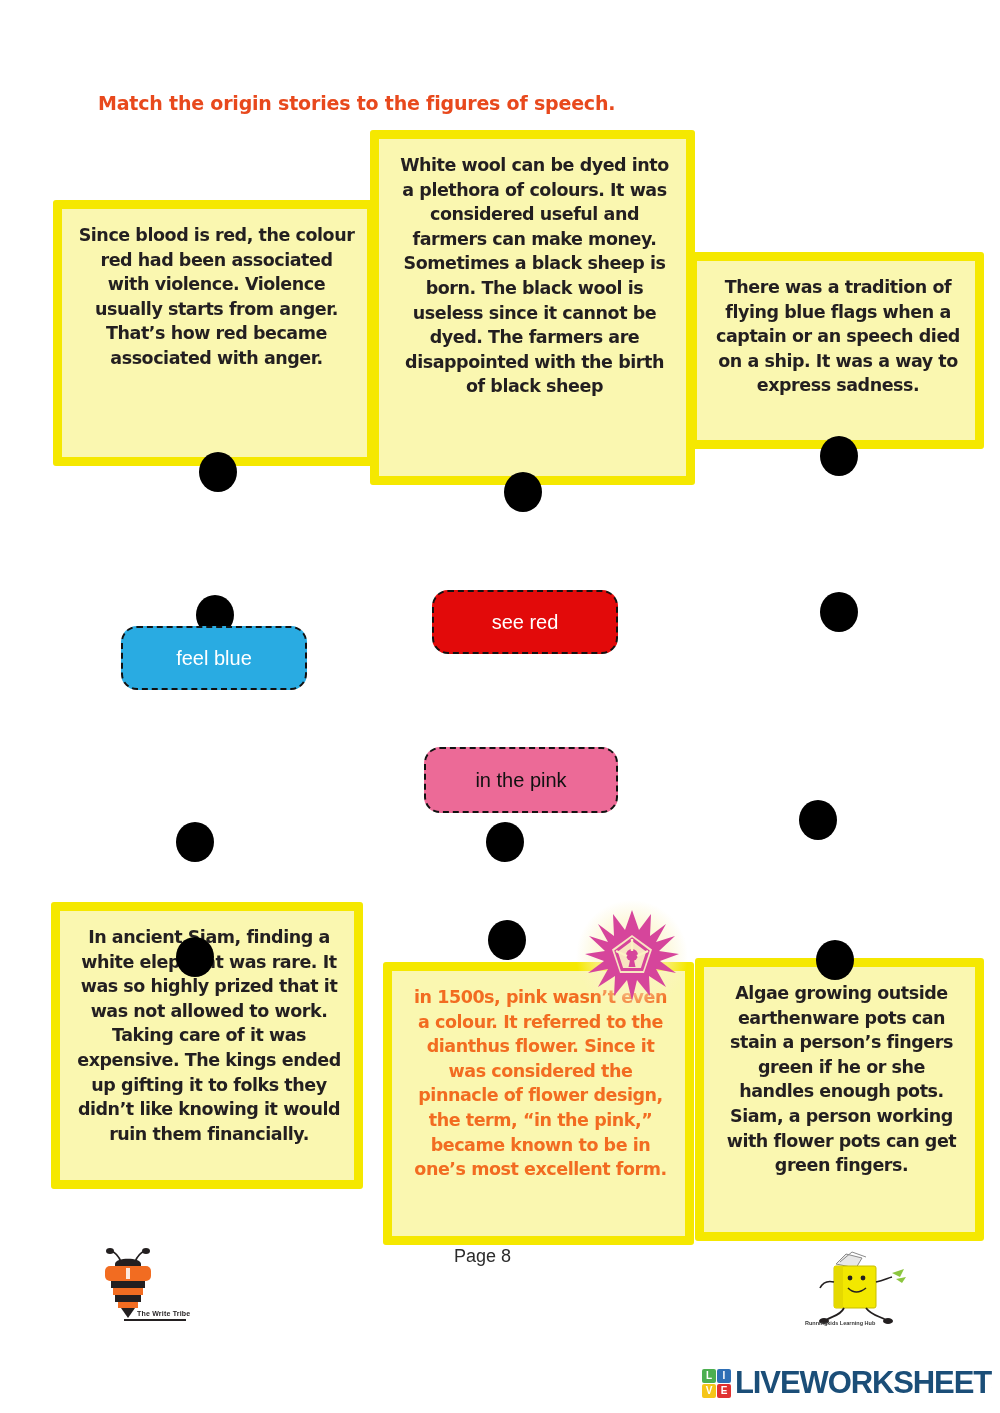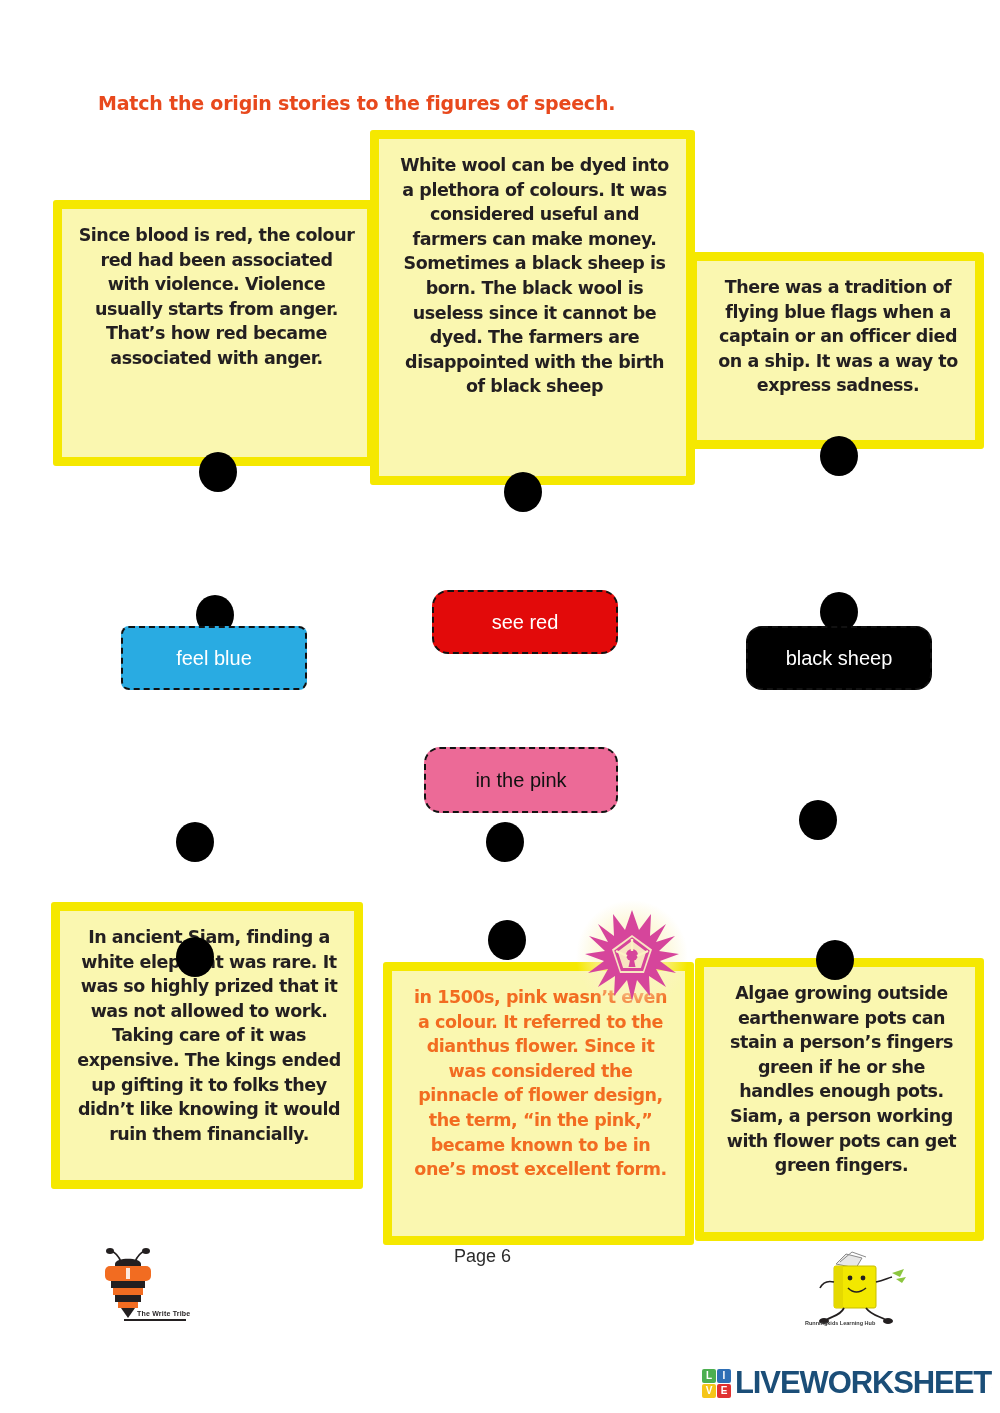--- a/index.html
+++ b/index.html
@@ -170,42 +170,39 @@
 
   <div class="story-card" style="left:53px; top:180px; width:323px; height:266px;margin-top:20px;">
     <div class="body">Since blood is red, the colour red had been associated with violence. Violence usually starts from anger. That’s how red became associated with anger.</div>
   </div>
 
   <div class="story-card" style="left:370px; top:130px; width:325px; height:355px;">
     <div class="body">White wool can be dyed into a plethora of colours. It was considered useful and farmers can make money. Sometimes a black sheep is born. The black wool is useless since it cannot be dyed. The farmers are disappointed with the birth of black sheep</div>
   </div>
 
   <div class="story-card" style="left:688px; top:252px; width:296px; height:197px;">
-    <div class="body">There was a tradition of flying blue flags when a captain or an officer died on a ship. It was a way to express sadness.</div>
+    <div class="body">There was a tradition of flying blue flags when a captain or an speech died on a ship. It was a way to express sadness.</div>
   </div>
 
   <div class="dot" style="left:199px; top:452px;"></div>
   <div class="dot" style="left:504px; top:472px;"></div>
   <div class="dot" style="left:820px; top:436px;"></div>
 
   <div class="dot" style="left:196px; top:595px;"></div>
   <div class="dot" style="left:506px; top:595px;"></div>
   <div class="dot" style="left:820px; top:592px;"></div>
 
-  <div class="chip" style="left:121px; top:626px; width:186px; height:64px; background:#29ABE2; color:#FFFFFF;border-radius:8px;">
+  <div class="chip" style="left:121px; top:626px; width:186px; height:64px; background:#29ABE2; color:#FFFFFF;">
     <span>feel blue</span>
   </div>
 
   <div class="chip" style="left:432px; top:590px; width:186px; height:64px; background:#E20A0A; color:#FFFFFF;">
     <span>see red</span>
   </div>
 
-  <div class="chip" style="left:746px; top:626px; width:186px; height:64px; background:#000000; color:#FFFFFF;">
-    <span>black sheep</span>
-  </div>
 
 
   <div class="chip" style="left:424px; top:747px; width:194px; height:66px; background:#EC6A97; color:#111111;">
     <span>in the pink</span>
   </div>
 
 
   <div class="dot" style="left:176px; top:822px;"></div>
   <div class="dot" style="left:486px; top:822px;"></div>
   <div class="dot" style="left:799px; top:800px;"></div>
@@ -250,21 +247,21 @@
         </g>
         <g stroke="#FBF3C4" stroke-width="2.4" fill="none">
           <line x1="0" y1="-17" x2="0" y2="-5"></line>
           <line x1="16" y1="-5" x2="5" y2="0"></line>
           <line x1="-16" y1="-5" x2="-5" y2="0"></line>
         </g>
       </g>
     </svg>
   </div>
 
-  <div class="page-num">Page 6</div>
+  <div class="page-num">Page 8</div>
 
   <div class="logo-left">
     <svg viewBox="0 0 118 78" width="118" height="78" aria-hidden="true">
       <g stroke="#231F20" stroke-width="1.6" fill="none">
         <path d="M24 14 C21 6, 17 4, 14 3"></path>
         <path d="M38 14 C41 6, 45 4, 48 3"></path>
       </g>
       <ellipse cx="13" cy="3" rx="4" ry="3" fill="#231F20"></ellipse>
       <ellipse cx="49" cy="3" rx="4" ry="3" fill="#231F20"></ellipse>
       <path d="M18 16 C18 9, 44 9, 44 16 L44 20 L18 20 Z" fill="#231F20"></path>

